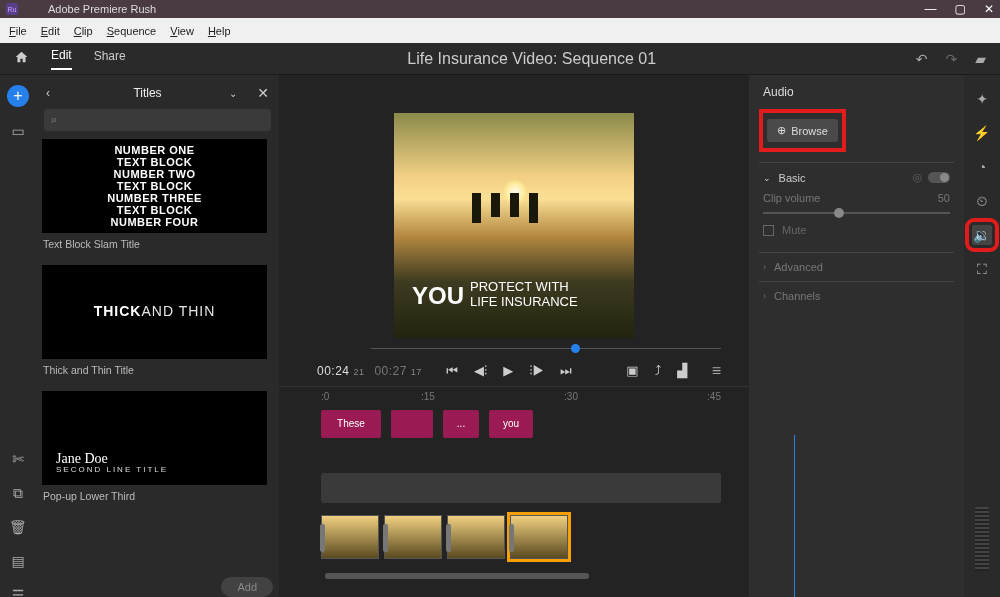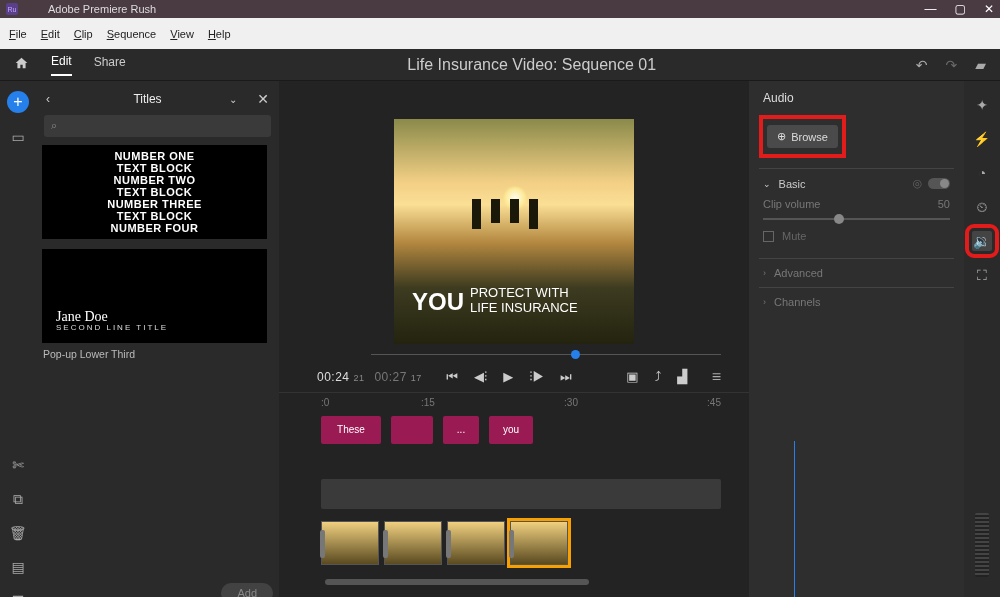--- a/index.html
+++ b/index.html
@@ -6,21 +6,21 @@
   body { font-family: "Segoe UI", Arial, sans-serif; background: #2a2a2a; color: #ccc; width: 1000px; height: 597px; overflow: hidden; font-size: 12px; }
   
   
   .titlebar { background: #4a3a42; height: 18px; display: flex; align-items: center; padding: 0 6px; color: #ddd; font-size: 11px; gap: 24px; }
   .titlebar .app-icon { width: 12px; height: 12px; background: #5a3f8a; border-radius: 2px; display: flex; align-items: center; justify-content: center; font-size: 7px; color: #c9a3ff; margin-right: 6px; }
   .titlebar .title { flex: 1; }
   .titlebar .win-controls { display: flex; gap: 18px; color: #fff; font-size: 12px; }
   .titlebar .win-controls span { cursor: pointer; }
   
   
-  .menubar { background: #f0f0f0; height: 31px; display: flex; align-items: center; padding: 0 2px; color: #222; font-size: 11px; }
+  .menubar { background: #f0f0f0; height: 25px; display: flex; align-items: center; padding: 0 2px; color: #222; font-size: 11px; }
   .menubar .menu-item { padding: 0 7px; cursor: pointer; text-decoration: underline; text-decoration-color: transparent; }
   .menubar .menu-item::first-letter { text-decoration: underline; }
   
   
   .topnav { background: #2a2a2a; height: 32px; display: flex; align-items: center; padding: 0 14px; border-bottom: 1px solid #1a1a1a; }
   .topnav .home-icon { color: #ccc; font-size: 14px; margin-right: 22px; cursor: pointer; }
   .topnav .nav-tab { color: #ccc; font-size: 12px; margin-right: 22px; padding-bottom: 6px; cursor: pointer; }
   .topnav .nav-tab.active { border-bottom: 2px solid #fff; color: #fff; }
   .topnav .doc-title { flex: 1; text-align: center; color: #ccc; font-size: 16px; }
   .topnav .right-tools { display: flex; gap: 18px; color: #aaa; font-size: 14px; }
@@ -190,20 +190,28 @@
       <div class="title-item">
         <div class="thumb textblock">
           <div>NUMBER ONE</div>
           <div>TEXT BLOCK</div>
           <div>NUMBER TWO</div>
           <div>TEXT BLOCK</div>
           <div>NUMBER THREE</div>
           <div>TEXT BLOCK</div>
           <div>NUMBER FOUR</div>
         </div>
+        <div class="caption">Text Block Slam Title</div>
+      </div>
+      <div class="title-item">
+        <div class="thumb thickthin">
+          <span class="thick">THICK</span>
+            <span class="thin"> AND THIN</span>
+        </div>
+        <div class="caption">Thick and Thin Title</div>
       </div>
       <div class="title-item">
         <div class="thumb lowerth">
           <div class="n">Jane Doe</div>
           <div class="s">SECOND LINE TITLE</div>
         </div>
         <div class="caption">Pop-up Lower Third</div>
       </div>
     </div>
     <div class="footer-row">

